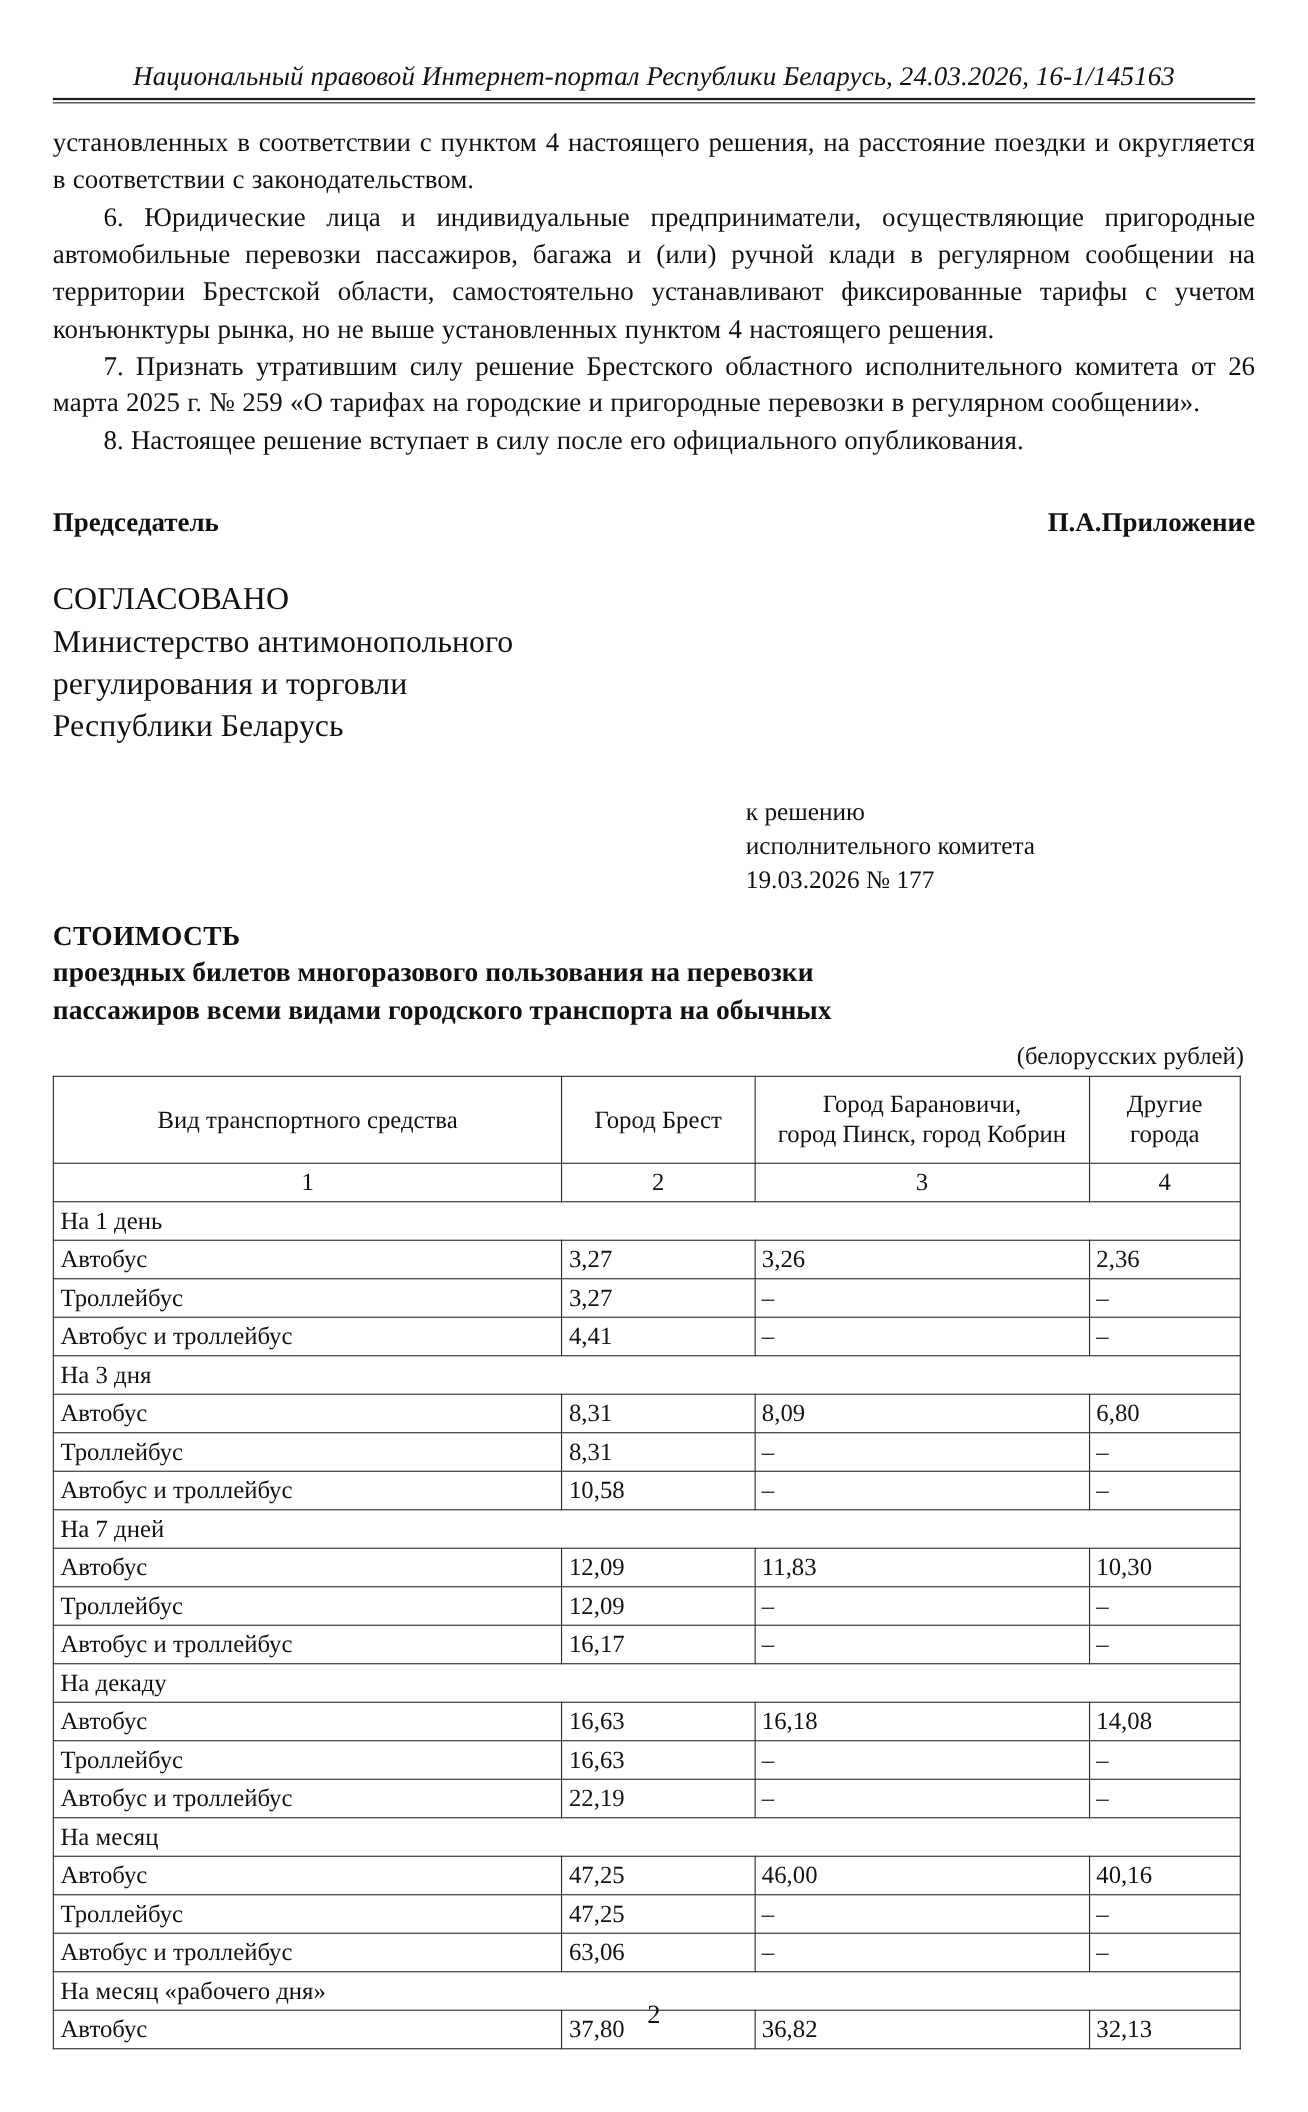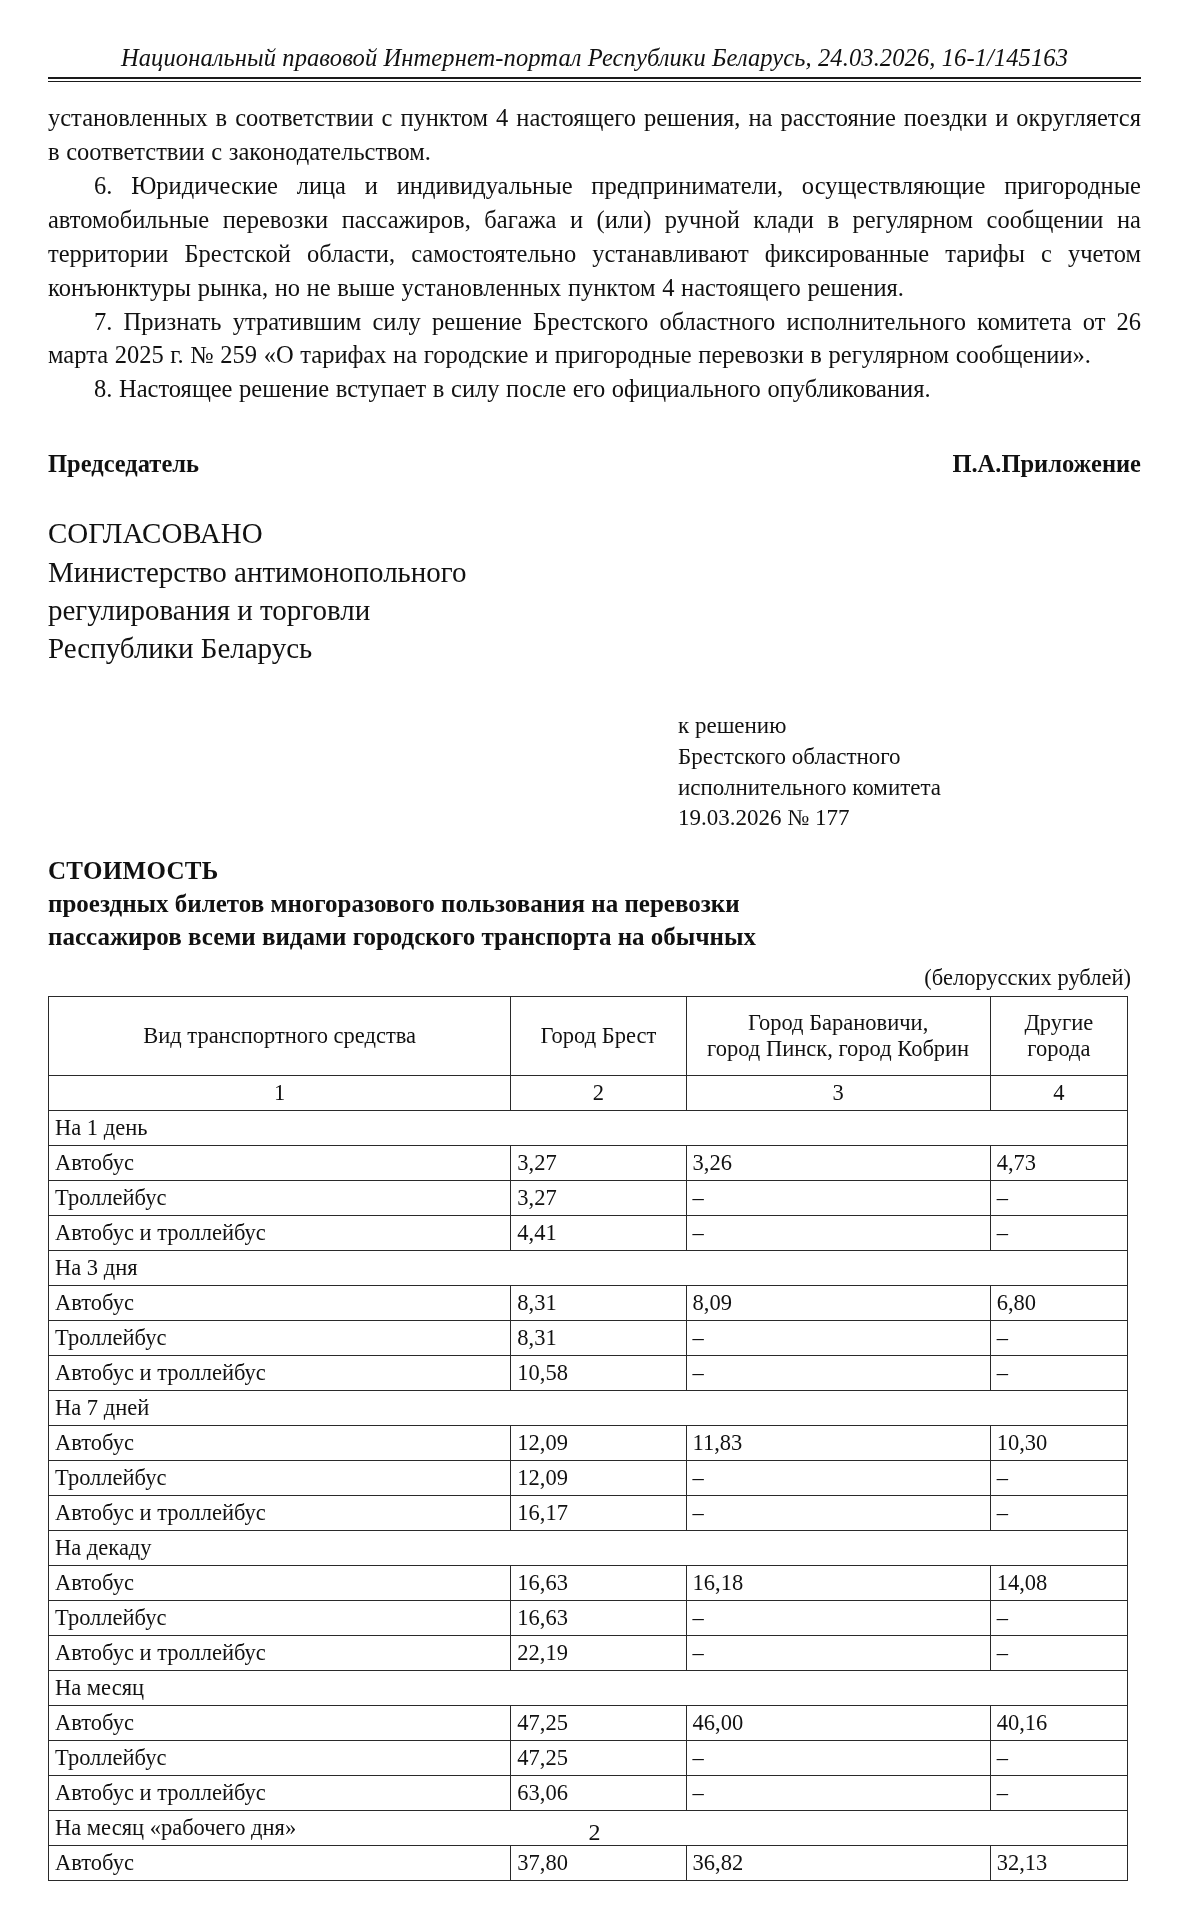--- a/index.html
+++ b/index.html
@@ -20,21 +20,21 @@
     position: absolute;
     left: 0; top: 0;
     width: 1189px;
     height: 1920px;
     box-sizing: border-box;
     padding: 0 48px;
   }
 
   
   .doc-header {
-    padding-top: 44px;
+    padding-top: 56px;
     text-align: center;
     font-style: italic;
     font-size: 24.5px;
     letter-spacing: 0.1px;
     white-space: nowrap;
   }
   .header-rule {
     margin-top: 5px;
     border-top: 2.2px solid #1a1a1a;
     border-bottom: 1.1px solid #1a1a1a;
@@ -176,21 +176,20 @@
 
   <div class="approve-block">
     <div>СОГЛАСОВАНО</div>
     <div>Министерство антимонопольного</div>
     <div>регулирования и торговли</div>
     <div>Республики Беларусь</div>
   </div>
 
   <div class="appendix-block">
     <div>к решению</div>
-    <div>Брестского областного</div>
     <div>исполнительного комитета</div>
     <div>19.03.2026 № 177</div>
   </div>
 
   <div class="title-block">
     <div class="main-title">СТОИМОСТЬ</div>
     <div>проездных билетов многоразового пользования на перевозки</div>
     <div>пассажиров всеми видами городского транспорта на обычных</div>
   </div>
 
@@ -225,21 +224,21 @@
     </thead>
     <tbody>
 
       <tr>
         <td class="section" colspan="4">На 1 день</td>
       </tr>
       <tr>
         <td class="veh">Автобус</td>
         <td class="val">3,27</td>
         <td class="val">3,26</td>
-        <td class="val">4,73</td>
+        <td class="val">2,36</td>
       </tr>
       <tr>
         <td class="veh">Троллейбус</td>
         <td class="val">3,27</td>
         <td class="val">–</td>
         <td class="val">–</td>
       </tr>
       <tr>
         <td class="veh">Автобус и троллейбус</td>
         <td class="val">4,41</td>

